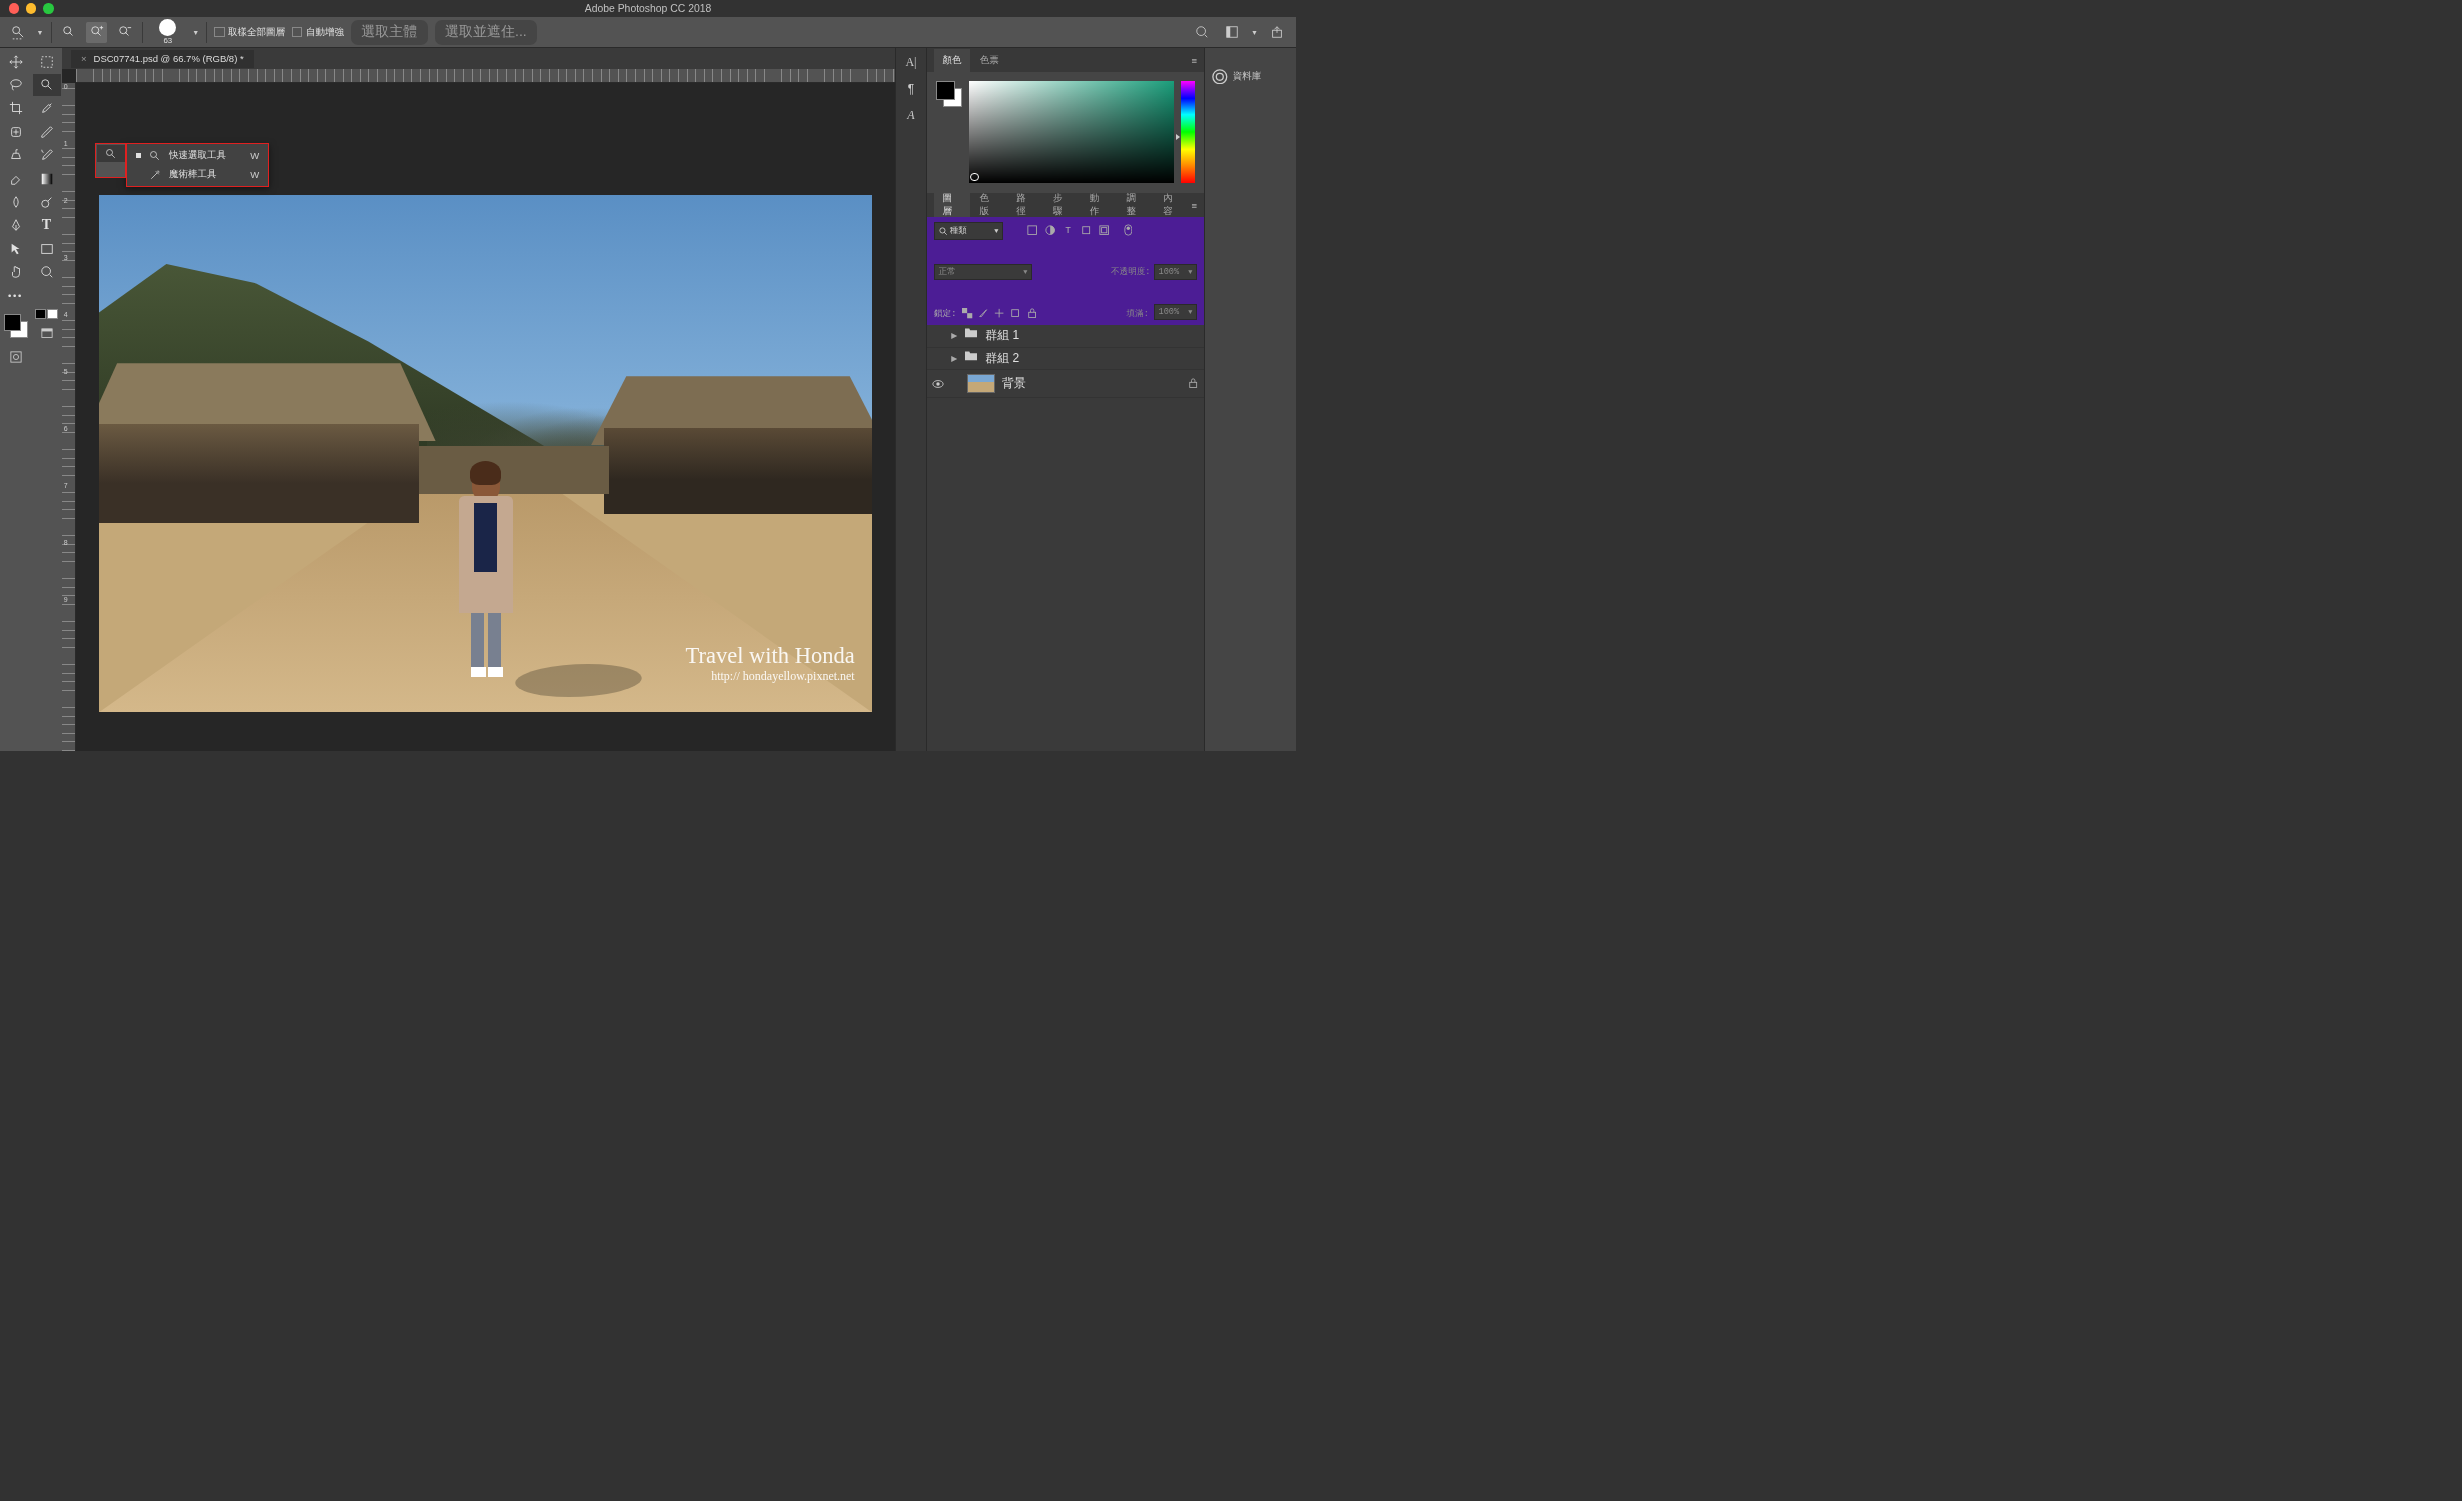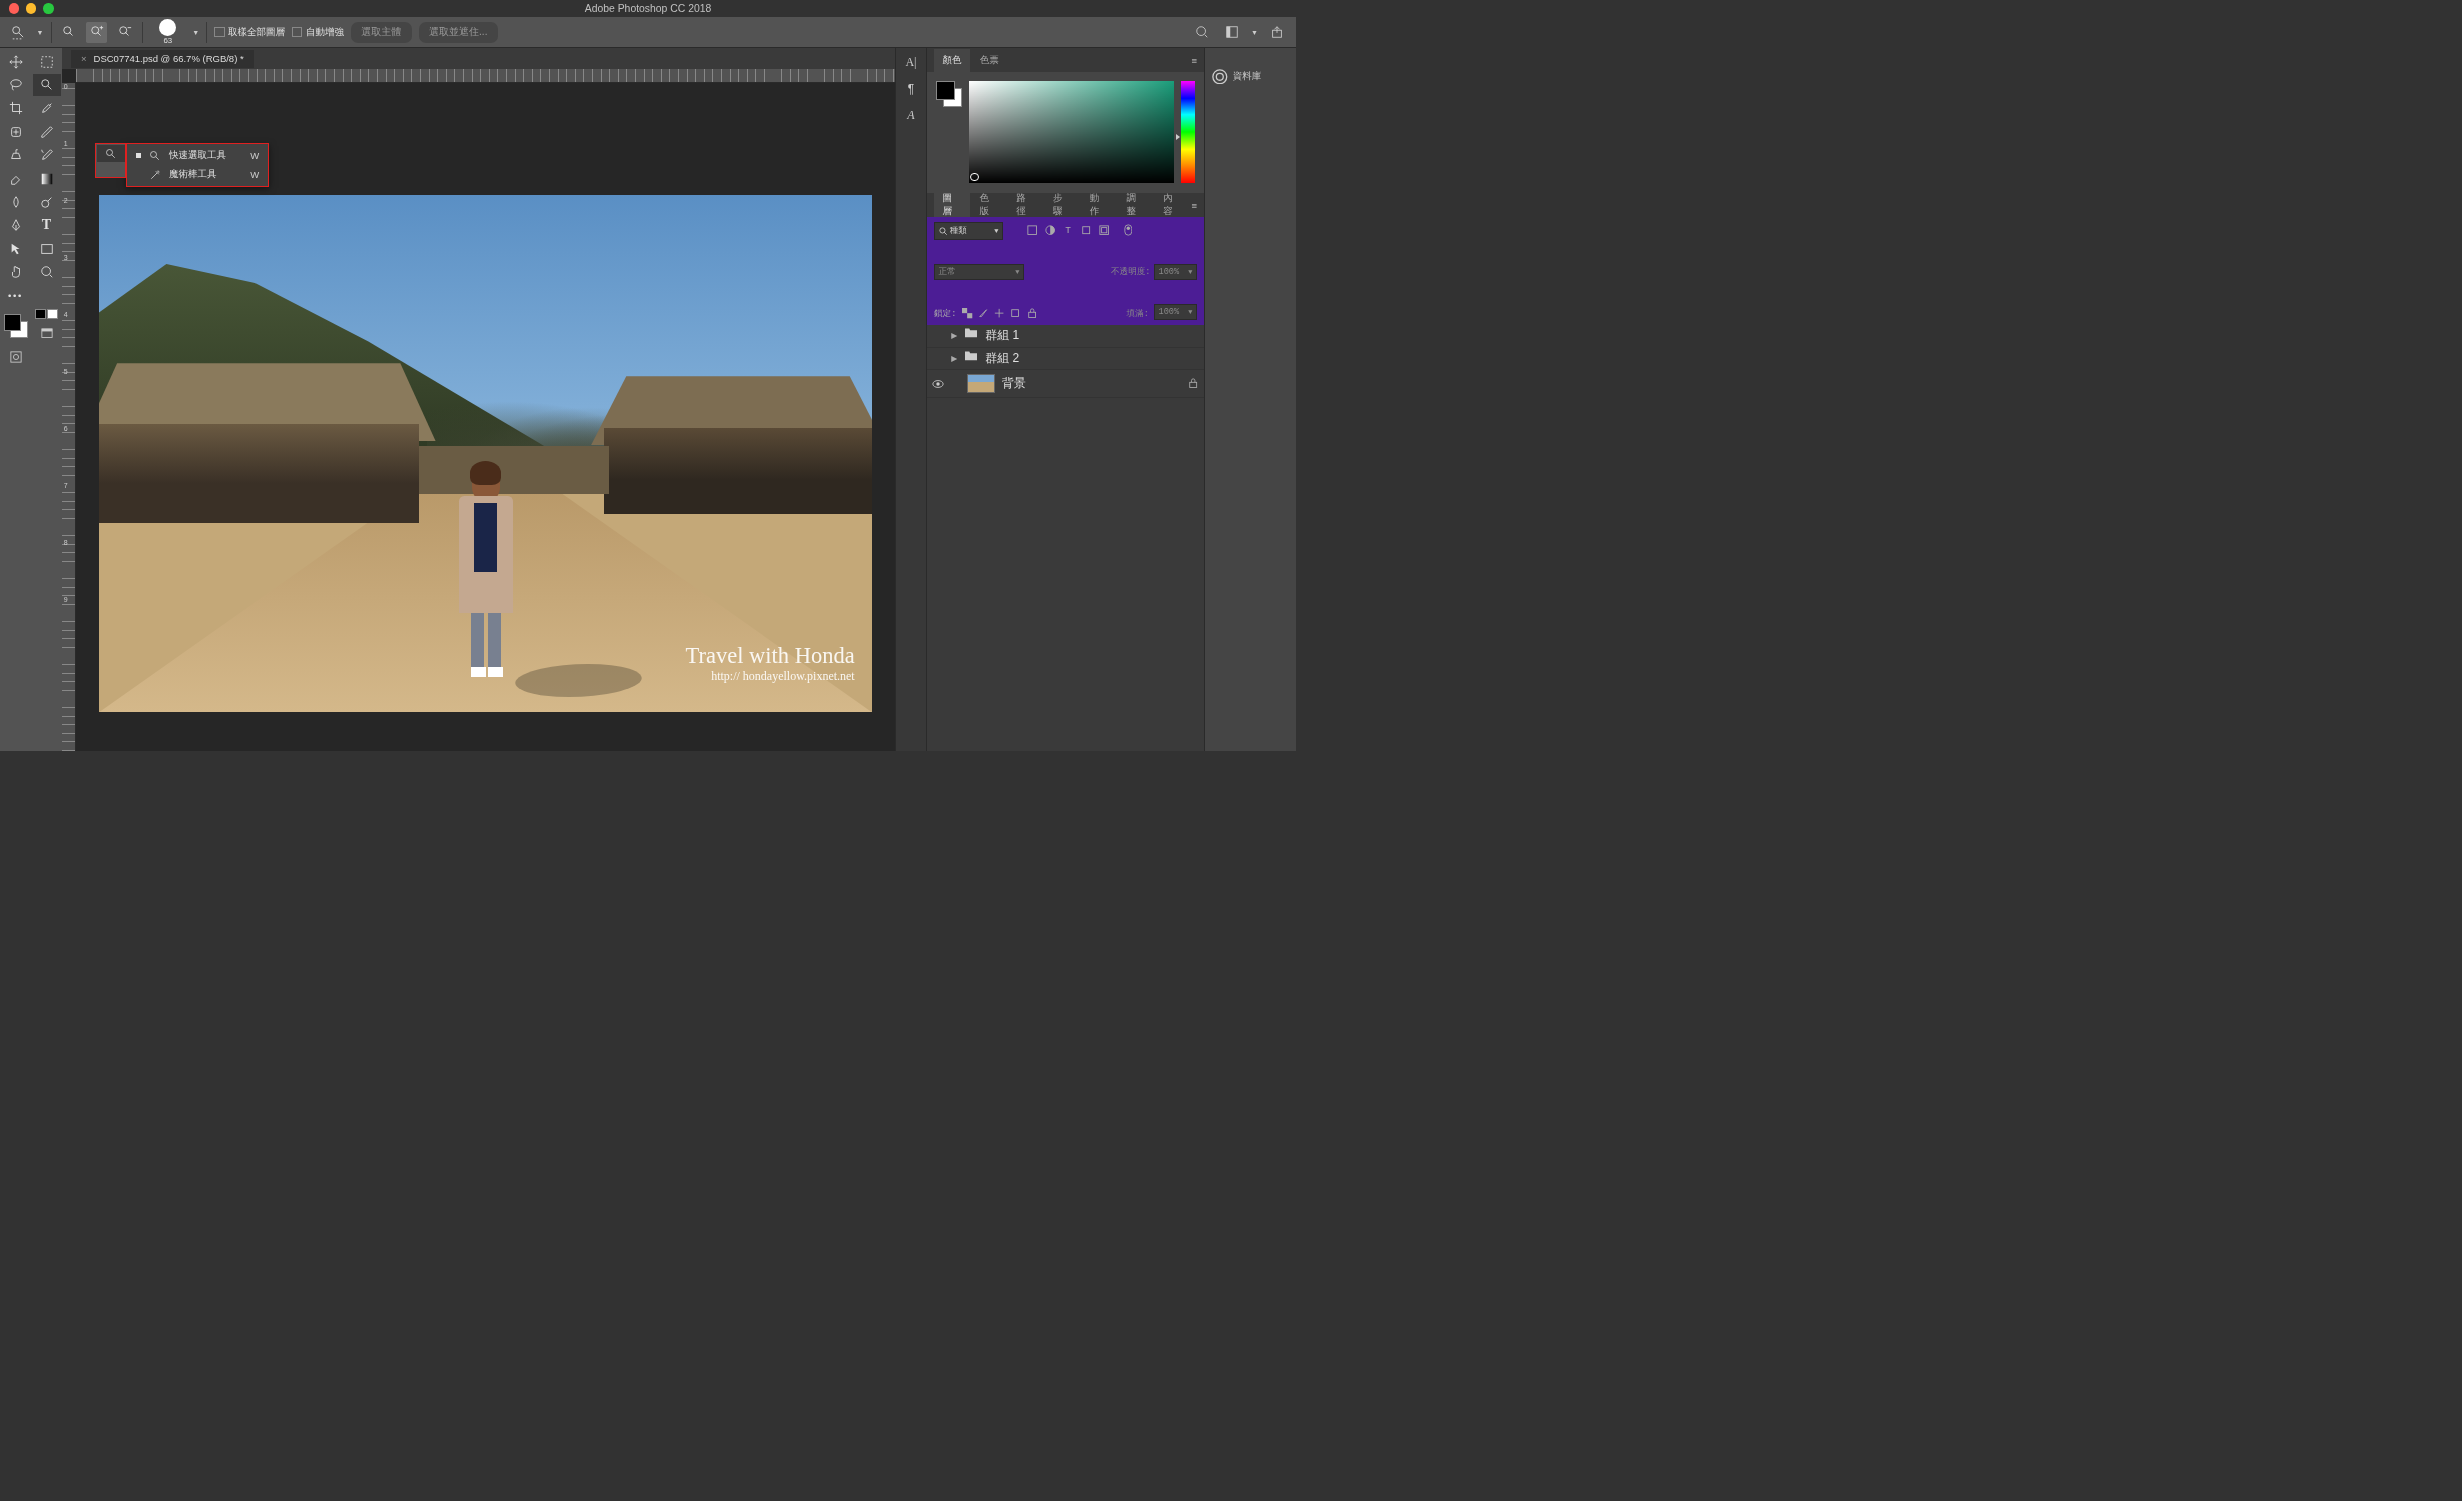--- a/index.html
+++ b/index.html
@@ -17,21 +17,21 @@
 
 .options-bar { height: 31px; background: #535353; display: flex; align-items: center; padding: 0 8.6px; gap: 7px; border-bottom: 0.9px solid #2a2a2a; }
 .opt-btn { width: 21px; height: 21px; display: flex; align-items: center; justify-content: center; cursor: pointer; color: #e0e0e0; }
 .opt-btn.active { background: #6a6a6a; border-radius: 1.7px; }
 .divider-v { width: 0.9px; height: 21px; background: #3a3a3a; }
 .brush-preview { width: 35px; height: 28px; display: flex; flex-direction: column; align-items: center; justify-content: center; }
 .brush-circle { width: 17.3px; height: 17.3px; border-radius: 50%; background: #fff; }
 .brush-size { font-size: 7.8px; color: #e0e0e0; }
 .checkbox-row { display: flex; align-items: center; gap: 3.5px; color: #e0e0e0; font-size: 9.5px; }
 .checkbox { width: 10.4px; height: 10.4px; border: 0.9px solid #888; }
-.opt-text-btn { padding: 3.5px 10.4px; background: #454545; color: #999; border-radius: 7px; font-size: 10px; }
+.opt-text-btn { padding: 3.5px 10.4px; background: #454545; color: #999; border-radius: 7px; font-size: 14px; }
 .right-opts { margin-left: auto; display: flex; gap: 8.6px; align-items: center; }
 
 
 .main { display: flex; height: calc(100% - 48px); }
 
 
 .tools-col { width: 31px; background: #535353; display: flex; flex-direction: column; padding-top: 1.7px; }
 .tool-cell { width: 28px; height: 21.6px; display: flex; align-items: center; justify-content: center; margin: 0.9px auto; cursor: pointer; position: relative; color: #e0e0e0; }
 .tool-cell.active { background: #393939; }
 .color-swatches { margin: 7px auto; width: 24px; height: 24px; position: relative; }
@@ -101,21 +101,21 @@
 .color-cursor { width: 8.6px; height: 8.6px; border: 0.9px solid #fff; border-radius: 50%; position: absolute; bottom: 1.7px; left: 1.7px; }
 .hue-slider { width: 14px; height: 102px; background: linear-gradient(180deg, #f0f 0%, #00f 17%, #0ff 33%, #0f0 50%, #ff0 67%, #f80 83%, #f00 100%); position: relative; }
 .hue-arrow { position: absolute; top: 52%; left: -5.2px; width: 0; height: 0; border-top: 3.5px solid transparent; border-bottom: 3.5px solid transparent; border-left: 4.3px solid #ccc; }
 
 .layers-panel { flex: 1; background: #454545; display: flex; flex-direction: column; }
 .layer-controls { padding: 5.2px 7px; display: flex; gap: 21px; flex-wrap: wrap; background: #4c1d95; font-family: Liberation Mono, monospace; }
 .layer-select { width: 69px; height: 17.3px; background: #3a3a3a; border: 0.9px solid #2a2a2a; color: #ccc; font-size: 8.6px; padding: 1.7px 3.5px; display: flex; align-items: center; justify-content: space-between; }
 .layer-filter-icons { display: flex; gap: 2.6px; }
 .lf-icon { width: 15.6px; height: 15.6px; display: flex; align-items: center; justify-content: center; color: #aaa; cursor:pointer; }
 .layer-row2 { display: flex; width: 100%; gap: 3.5px; align-items: center; padding-top: 3.5px; }
-.blend-select { width: 90px; height: 15.6px; background: #3a3a3a; border: 0.9px solid #2a2a2a; color: #888; font-size: 8.6px; padding: 0 3.5px; display: flex; align-items: center; justify-content: space-between; }
+.blend-select { width: 98px; height: 15.6px; background: #3a3a3a; border: 0.9px solid #2a2a2a; color: #888; font-size: 8.6px; padding: 0 3.5px; display: flex; align-items: center; justify-content: space-between; }
 .opacity-lbl { font-size: 8.6px; color: #888; margin-left: auto; }
 .lock-row { display: flex; width: 100%; gap: 5.2px; align-items: flex-end; padding-top: 3.5px; font-size: 8.6px; color: #aaa; }
 .lock-icons { display: flex; gap: 4.3px; }
 .lock-ic { width: 12px; height: 12px; color: #aaa; }
 
 .layer-list { flex: 1; background: #3a3a3a; overflow-y: auto; }
 .layer-item { height: 22.5px; display: flex; align-items: center; padding: 0 5.2px; gap: 7px; border-bottom: 0.9px solid #333; }
 .layer-vis { width: 12px; height: 12px; color: #ccc; }
 .layer-arrow { color: #aaa; font-size: 7.8px; }
 .layer-thumb { width: 28px; height: 19px; background: #888; border: 0.9px solid #666; }

